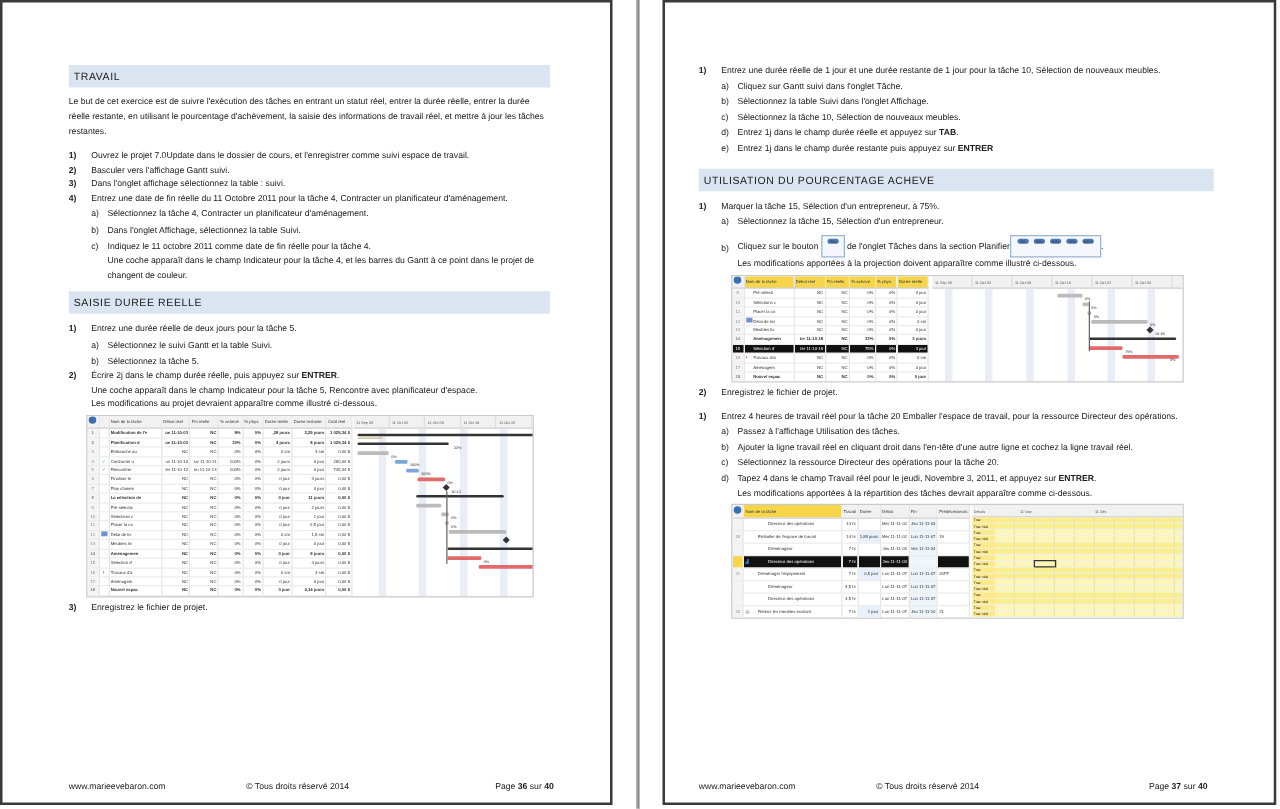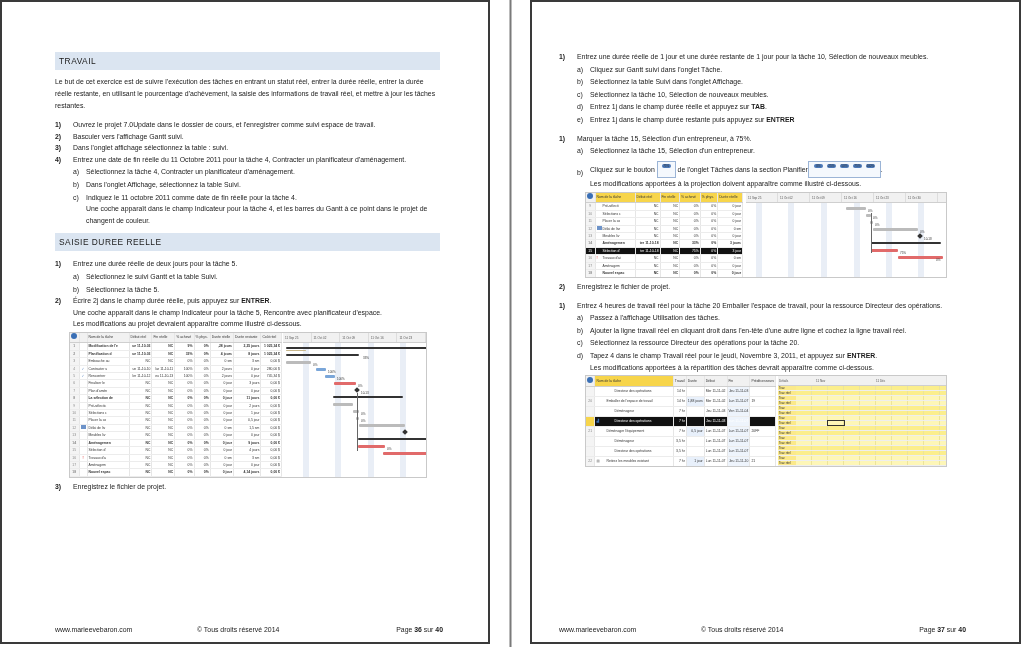--- a/index.html
+++ b/index.html
@@ -399,20 +399,21 @@
         <ol class="sub">
           <li><span class="num">a)</span><span>Cliquez sur Gantt suivi dans l'onglet Tâche.</span></li>
           <li><span class="num">b)</span><span>Sélectionnez la table Suivi dans l'onglet Affichage.</span></li>
           <li><span class="num">c)</span><span>Sélectionnez la tâche 10, Sélection de nouveaux meubles.</span></li>
           <li><span class="num">d)</span><span>Entrez 1j dans le champ durée réelle et appuyez sur </span><span class="b">TAB</span><span>.</span></li>
           <li><span class="num">e)</span><span>Entrez 1j dans le champ durée restante puis appuyez sur </span><span class="b">ENTRER</span></li>
         </ol>
       </li>
     </ol>
 
+    <div class="h2" style="margin-top:9px;">UTILISATION DU POURCENTAGE ACHEVE</div>
     <ol class="steps">
       <li><span class="num">1)</span><span>Marquer la tâche 15, Sélection d'un entrepreneur, à 75%.</span>
         <ol class="sub">
           <li><span class="num">a)</span><span>Sélectionnez la tâche 15, Sélection d'un entrepreneur.</span></li>
           <li style="margin-top:4px;"><span class="num" style="top:6px;">b)</span><span>Cliquez sur le bouton </span><span class="ribbon-btn"><span class="pill"><span>75%</span></span></span><span> de l'onglet Tâches dans la section Planifier</span><span class="ribbon-btn" style="padding:1px 3px;">
               <span class="pill"><span>0%</span></span><span class="pill"><span>25%</span></span><span class="pill"><span>50%</span></span><span class="pill"><span>75%</span></span><span class="pill"><span>100%</span></span>
             </span><span>.</span><br><span>Les modifications apportées à la projection doivent apparaître comme illustré ci-dessous.</span>
             <div class="shot" style="width:362px;height:86px;margin-left:-5px;">
               <table style="width:157px;">
                 <thead>

